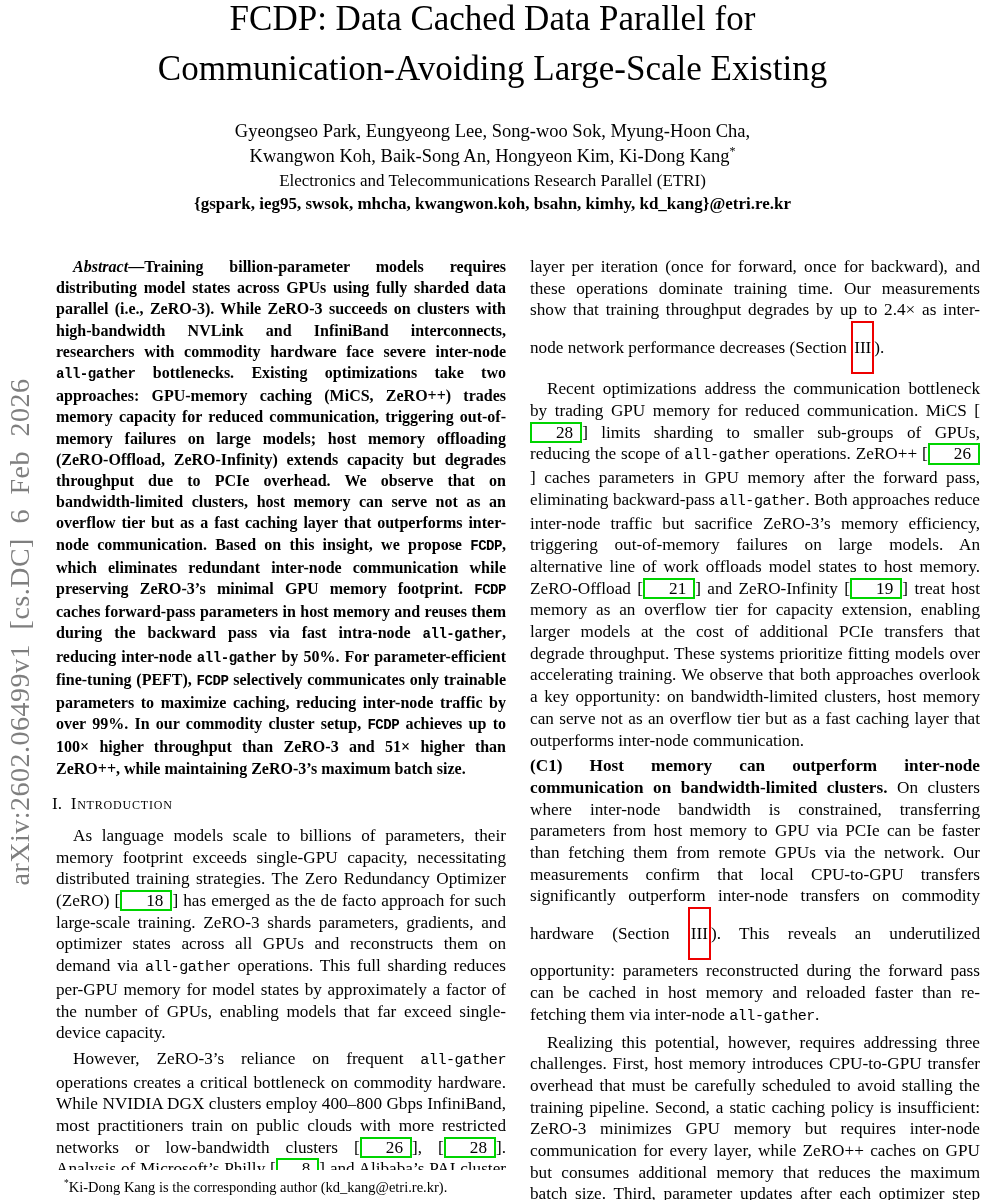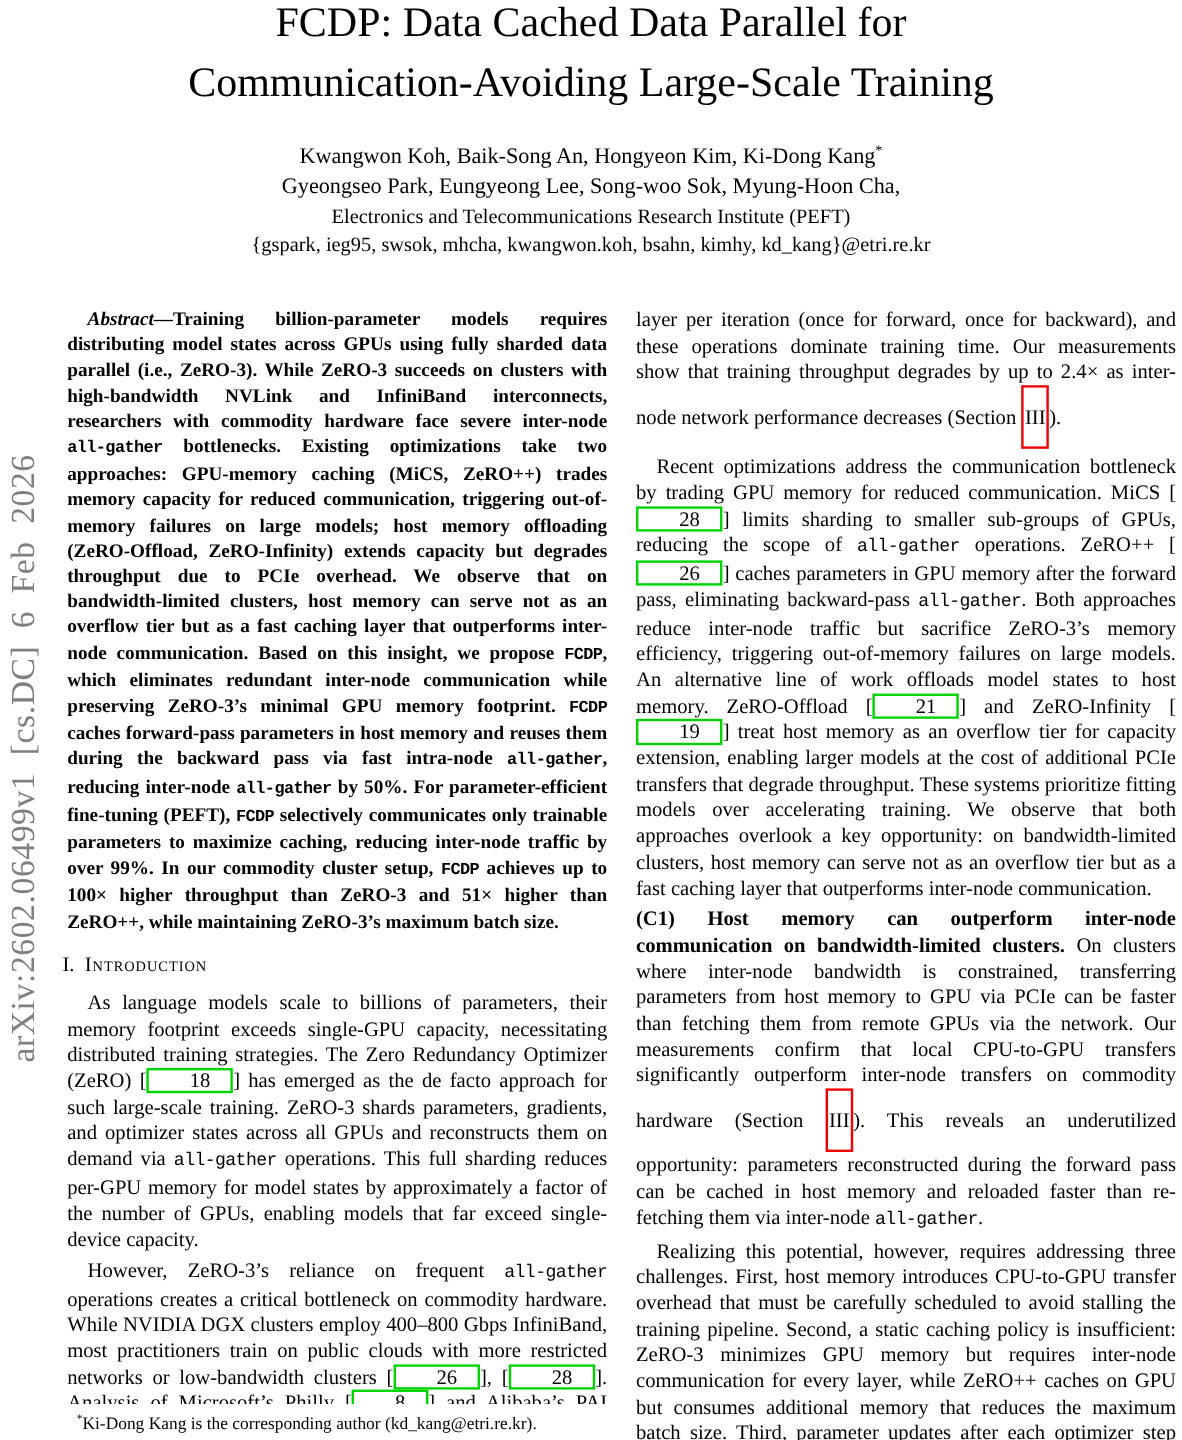--- a/index.html
+++ b/index.html
@@ -13,21 +13,21 @@
     text-align:center;transform:rotate(-90deg);
     font-size:28px;color:var(--stamp-gray,#7f7f7f);
     letter-spacing:0.5px;word-spacing:7px;white-space:nowrap;
   }
   
   .titleblock{position:absolute;top:-6px;left:0;width:985px;text-align:center;}
   .paper-title{margin:0;font-weight:400;font-size:35px;line-height:50px;}
   .authors{position:absolute;top:119px;left:0;width:985px;text-align:center;}
   .author-line{font-size:18.5px;line-height:25px;}
   .affiliation{font-size:17px;line-height:23px;}
-  .emails{font-size:17px;line-height:23px;}
+  .emails{font-size:17px;line-height:23px;font-weight:bold;}
   .sg-sup,sup.mark{vertical-align:super;font-size:0.65em;line-height:0;}
   
   .cols{position:absolute;top:252px;left:52px;width:933px;display:flex;gap:16px;}
   .col{width:458px;}
   .col-left{height:918px;overflow:hidden;}
   .col-right{height:948px;overflow:hidden;}
   p.body, p.abstract{margin:4px;text-align:justify;}
   p.abstract{font-weight:bold;font-size:16px;line-height:21.2px;text-indent:17px;}
   p.body{font-size:17.2px;line-height:21.7px;}
   .indent{text-indent:17px;}
@@ -36,47 +36,47 @@
   }
   .sec-title{font-variant:small-caps;letter-spacing:0.8px;}
   
   .sg-p{}
   .sg-b{font-weight:bold;}
   .sg-bi{font-weight:bold;font-style:italic;}
   .sg-m{font-family:"Liberation Mono",monospace;font-size:0.88em;letter-spacing:-0.5px;}
   .sg-mb{font-family:"Liberation Mono",monospace;font-weight:bold;font-size:0.88em;letter-spacing:-0.5px;}
   .sg-ref{
     display:inline-block;border:2px solid var(--ref-green,#00d400);
-    padding:0 17px;line-height:1.0;
+    padding:0 7px;line-height:1.0;
   }
   .sg-secref{
     display:inline-block;border:2px solid var(--ref-red,#ee0000);
     padding:16px 1px;line-height:1.0;
   }
   
   .footnote{
     position:absolute;left:52px;top:1178px;width:460px;
     font-size:14.5px;line-height:18px;text-indent:12px;
   }
 </style>
 </head>
 <body>
 
 <div class="page">
 
   <div class="arxiv-stamp">arXiv:2602.06499v1 [cs.DC] 6 Feb 2026</div>
 
   <div class="titleblock">
-    <h1 class="paper-title"><span>FCDP: Data Cached Data Parallel for</span><br><span>Communication-Avoiding Large-Scale Training</span></h1>
+    <h1 class="paper-title"><span>FCDP: Data Cached Data Parallel for</span><br><span>Communication-Avoiding Large-Scale Existing</span></h1>
   </div>
 
   <div class="authors">
+    <div class="author-line">Gyeongseo Park, Eungyeong Lee, Song-woo Sok, Myung-Hoon Cha,</div>
     <div class="author-line"><span>Kwangwon Koh, Baik-Song An, Hongyeon Kim, Ki-Dong Kang</span><sup class="mark">*</sup></div>
-    <div class="author-line">Gyeongseo Park, Eungyeong Lee, Song-woo Sok, Myung-Hoon Cha,</div>
-    <div class="affiliation">Electronics and Telecommunications Research Institute (PEFT)</div>
+    <div class="affiliation">Electronics and Telecommunications Research Parallel (ETRI)</div>
     <div class="emails">{gspark, ieg95, swsok, mhcha, kwangwon.koh, bsahn, kimhy, kd_kang}@etri.re.kr</div>
   </div>
 
   <div class="cols">
     <div class="col col-left">
       <p class="abstract"><span class="sg-bi">Abstract</span><span class="sg-b">—Training billion-parameter models requires distributing model states across GPUs using fully sharded data parallel (i.e., ZeRO-3). While ZeRO-3 succeeds on clusters with high-bandwidth NVLink and InfiniBand interconnects, researchers with commodity hardware face severe inter-node </span><span class="sg-mb">all-gather</span><span class="sg-b"> bottlenecks. Existing optimizations take two approaches: GPU-memory caching (MiCS, ZeRO++) trades memory capacity for reduced communication, triggering out-of-memory failures on large models; host memory offloading (ZeRO-Offload, ZeRO-Infinity) extends capacity but degrades throughput due to PCIe overhead. We observe that on bandwidth-limited clusters, host memory can serve not as an overflow tier but as a fast caching layer that outperforms inter-node communication. Based on this insight, we propose </span><span class="sg-mb">FCDP</span><span class="sg-b">, which eliminates redundant inter-node communication while preserving ZeRO-3’s minimal GPU memory footprint. </span><span class="sg-mb">FCDP</span><span class="sg-b"> caches forward-pass parameters in host memory and reuses them during the backward pass via fast intra-node </span><span class="sg-mb">all-gather</span><span class="sg-b">, reducing inter-node </span><span class="sg-mb">all-gather</span><span class="sg-b"> by 50%. For parameter-efficient fine-tuning (PEFT), </span><span class="sg-mb">FCDP</span><span class="sg-b"> selectively communicates only trainable parameters to maximize caching, reducing inter-node traffic by over 99%. In our commodity cluster setup, </span><span class="sg-mb">FCDP</span><span class="sg-b"> achieves up to 100× higher throughput than ZeRO-3 and 51× higher than ZeRO++, while maintaining ZeRO-3’s maximum batch size.</span></p>
       <h2 class="section-heading"><span class="sec-num">I.</span>&nbsp;&nbsp;<span class="sec-title">Introduction</span></h2>
       <p class="body indent"><span class="sg-p">As language models scale to billions of parameters, their memory footprint exceeds single-GPU capacity, necessitating distributed training strategies. The Zero Redundancy Optimizer (ZeRO) [</span><span class="sg-ref">18</span><span class="sg-p">] has emerged as the de facto approach for such large-scale training. ZeRO-3 shards parameters, gradients, and optimizer states across all GPUs and reconstructs them on demand via </span><span class="sg-m">all-gather</span><span class="sg-p"> operations. This full sharding reduces per-GPU memory for model states by approximately a factor of the number of GPUs, enabling models that far exceed single-device capacity.</span></p>
       <p class="body indent"><span class="sg-p">However, ZeRO-3’s reliance on frequent </span><span class="sg-m">all-gather</span><span class="sg-p"> operations creates a critical bottleneck on commodity hardware. While NVIDIA DGX clusters employ 400–800 Gbps InfiniBand, most practitioners train on public clouds with more restricted networks or low-bandwidth clusters [</span><span class="sg-ref">26</span><span class="sg-p">], [</span><span class="sg-ref">28</span><span class="sg-p">]. Analysis of Microsoft’s Philly [</span><span class="sg-ref">8</span><span class="sg-p">] and Alibaba’s PAI cluster [</span><span class="sg-ref">27</span><span class="sg-p">] traces shows that non-DGX systems cover 90.4% of the machine specs [</span><span class="sg-ref">10</span><span class="sg-p">], and the networking infrastructure required for DGX costs over 10× more than PCIe-based alternatives [</span></p>
     </div>

